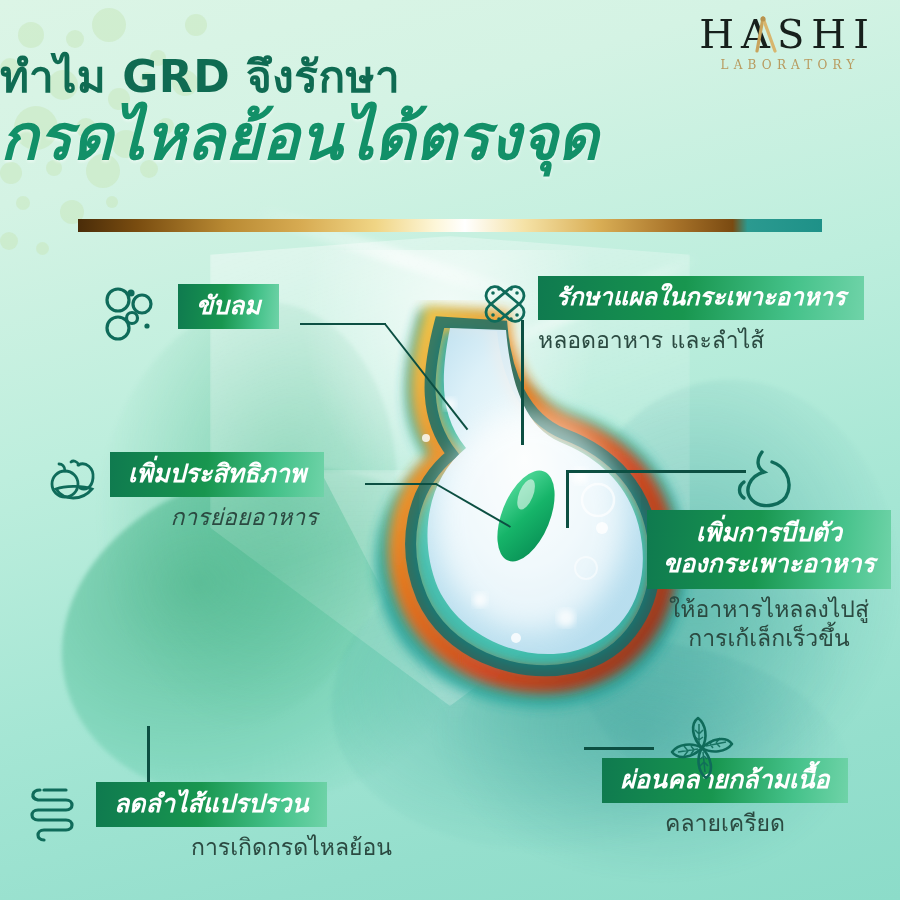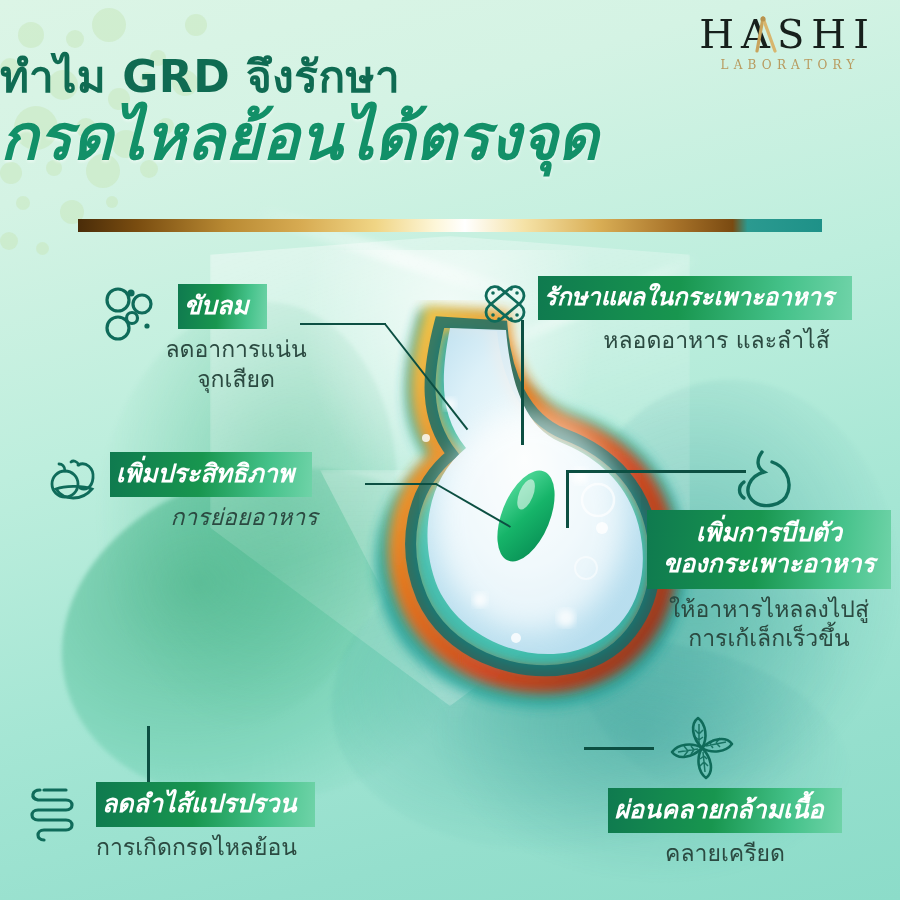--- a/index.html
+++ b/index.html
@@ -149,21 +149,21 @@
   
   .line { position: absolute; background: #0c4f42; }
   .line-h { height: 2px; }
   .line-v { width: 2px; }
   .line-diag { position: absolute; height: 2px; background: #0c4f42; transform-origin: left center; }
 
   
   .callout { position: absolute; }
   .badge {
     display: inline-block;
-    padding: 6px 18px 8px 6px;
+    padding: 6px 18px 8px 18px;
     background: linear-gradient(95deg, #0f7a4f 0%, #18964f 45%, #45c28a 78%, #6fd3a8 100%);
     color: #ffffff;
     font-size: 25px; font-weight: 800; font-style: italic;
     line-height: 1.25;
     white-space: nowrap;
   }
   .badge.two-line { white-space: normal; text-align: center; padding: 7px 16px 9px; }
   .sub {
     color: #2b4a41;
     font-size: 23px;
@@ -324,24 +324,20 @@
           <circle cx="16" cy="42" r="11"></circle>
           <circle cx="30" cy="32" r="5.5"></circle>
         </g>
         <circle cx="29" cy="7" r="3.6" fill="#0f6b5a"></circle>
         <circle cx="45" cy="40" r="2.6" fill="#0f6b5a"></circle>
       </svg>
     </div>
     <div style="margin-left:70px;">
       <div class="badge">ขับลม</div>
     </div>
-    <div class="sub" style="text-align:center; margin-left:26px;">
-      <div>ลดอาการแน่น</div>
-      <div>จุกเสียด</div>
-    </div>
   </div>
 
   <div class="callout" style="left:480px; top:276px; width:415px;">
     <div class="icon" style="left:0px; top:4px;">
       <svg width="50" height="48" viewBox="0 0 50 48">
         <g fill="none" stroke="#0f6b5a" stroke-width="2.8">
           <rect x="3" y="15" width="44" height="18" rx="9" transform="rotate(40 25 24)"></rect>
           <rect x="3" y="15" width="44" height="18" rx="9" transform="rotate(-40 25 24)"></rect>
         </g>
         <g fill="#0f6b5a">
@@ -351,21 +347,21 @@
             <circle cx="31" cy="9" r="1.8"></circle>
           <circle cx="13" cy="35" r="1.8"></circle>
             <circle cx="19" cy="39" r="1.8"></circle>
           <circle cx="37" cy="35" r="1.8"></circle>
             <circle cx="31" cy="39" r="1.8"></circle>
         </g>
       </svg>
     </div>
     <div style="margin-left:58px;">
       <div class="badge" style="font-size:24px;">รักษาแผลในกระเพาะอาหาร</div>
-      <div class="sub" style="text-align:center;">หลอดอาหาร และลำไส้</div>
+      <div class="sub" style="text-align:left;">หลอดอาหาร และลำไส้</div>
     </div>
   </div>
 
   <div class="callout" style="left:48px; top:452px; width:330px;">
     <div class="icon" style="left:0px; top:4px;">
       <svg width="56" height="50" viewBox="0 0 56 50">
         <g fill="none" stroke="#0f6b5a" stroke-width="2.8" stroke-linecap="round">
           <path d="M30 9 C38 5 46 12 45 22 C44 32 37 35 32 32"></path>
           <path d="M31 9 C29 5 25 4 23 6"></path>
           <circle cx="17" cy="28" r="13"></circle>
@@ -405,40 +401,40 @@
     <div class="icon" style="left:0px; top:0px;">
       <svg width="62" height="64" viewBox="0 0 62 64">
         <g fill="none" stroke="#0f6b5a" stroke-width="3.2" stroke-linecap="round">
           <path d="M18 8 C10 8 8 16 16 18 L44 18 C52 18 52 28 44 28 L16 28 C8 28 8 38 16 38 L44 38 C52 38 52 48 44 48 L22 48 C14 48 14 58 22 58"></path>
           <path d="M22 8 L44 8"></path>
         </g>
       </svg>
     </div>
     <div style="margin-left:74px;">
       <div class="badge">ลดลำไส้แปรปรวน</div>
-      <div class="sub" style="text-align:left;">การเกิดกรดไหลย้อน</div>
+      <div class="sub" style="text-align:right;">การเกิดกรดไหลย้อน</div>
     </div>
   </div>
 
   <div class="callout" style="left:560px; top:714px; width:330px; text-align:center;">
     <div class="icon" style="left:106px; top:0px;">
       <svg width="72" height="70" viewBox="0 0 72 70">
         <g fill="none" stroke="#0f6b5a" stroke-width="2.6" stroke-linejoin="round">
           <path d="M36 34 C26 24 24 10 32 4 C40 10 42 24 36 34 Z"></path>
           <path d="M36 34 C46 24 60 22 66 30 C60 38 46 40 36 34 Z"></path>
           <path d="M36 34 C46 44 48 58 40 64 C32 58 30 44 36 34 Z"></path>
           <path d="M36 34 C26 44 12 46 6 38 C12 30 26 28 36 34 Z"></path>
         </g>
         <g stroke="#0f6b5a" stroke-width="1.5" fill="none" opacity=".9">
           <path d="M33 10 L33 30 M29 16 L33 20 M37 16 L33 20 M29 23 L33 26 M37 23 L33 26"></path>
           <path d="M60 28 L40 32 M54 24 L50 29 M54 33 L50 29 M47 26 L44 30 M47 34 L44 30"></path>
           <path d="M39 58 L37 38 M42 52 L38 48 M34 52 L38 48 M41 45 L38 42 M34 45 L38 42"></path>
           <path d="M12 38 L32 35 M18 42 L22 37 M18 32 L22 37 M25 40 L28 36 M25 32 L28 36"></path>
         </g>
       </svg>
     </div>
-    <div style="margin-top:74px;">
+    <div style="margin-top:44px;">
       <div class="badge">ผ่อนคลายกล้ามเนื้อ</div>
       <div class="sub">คลายเครียด</div>
     </div>
   </div>
 
 </div>
 
 </body></html>

